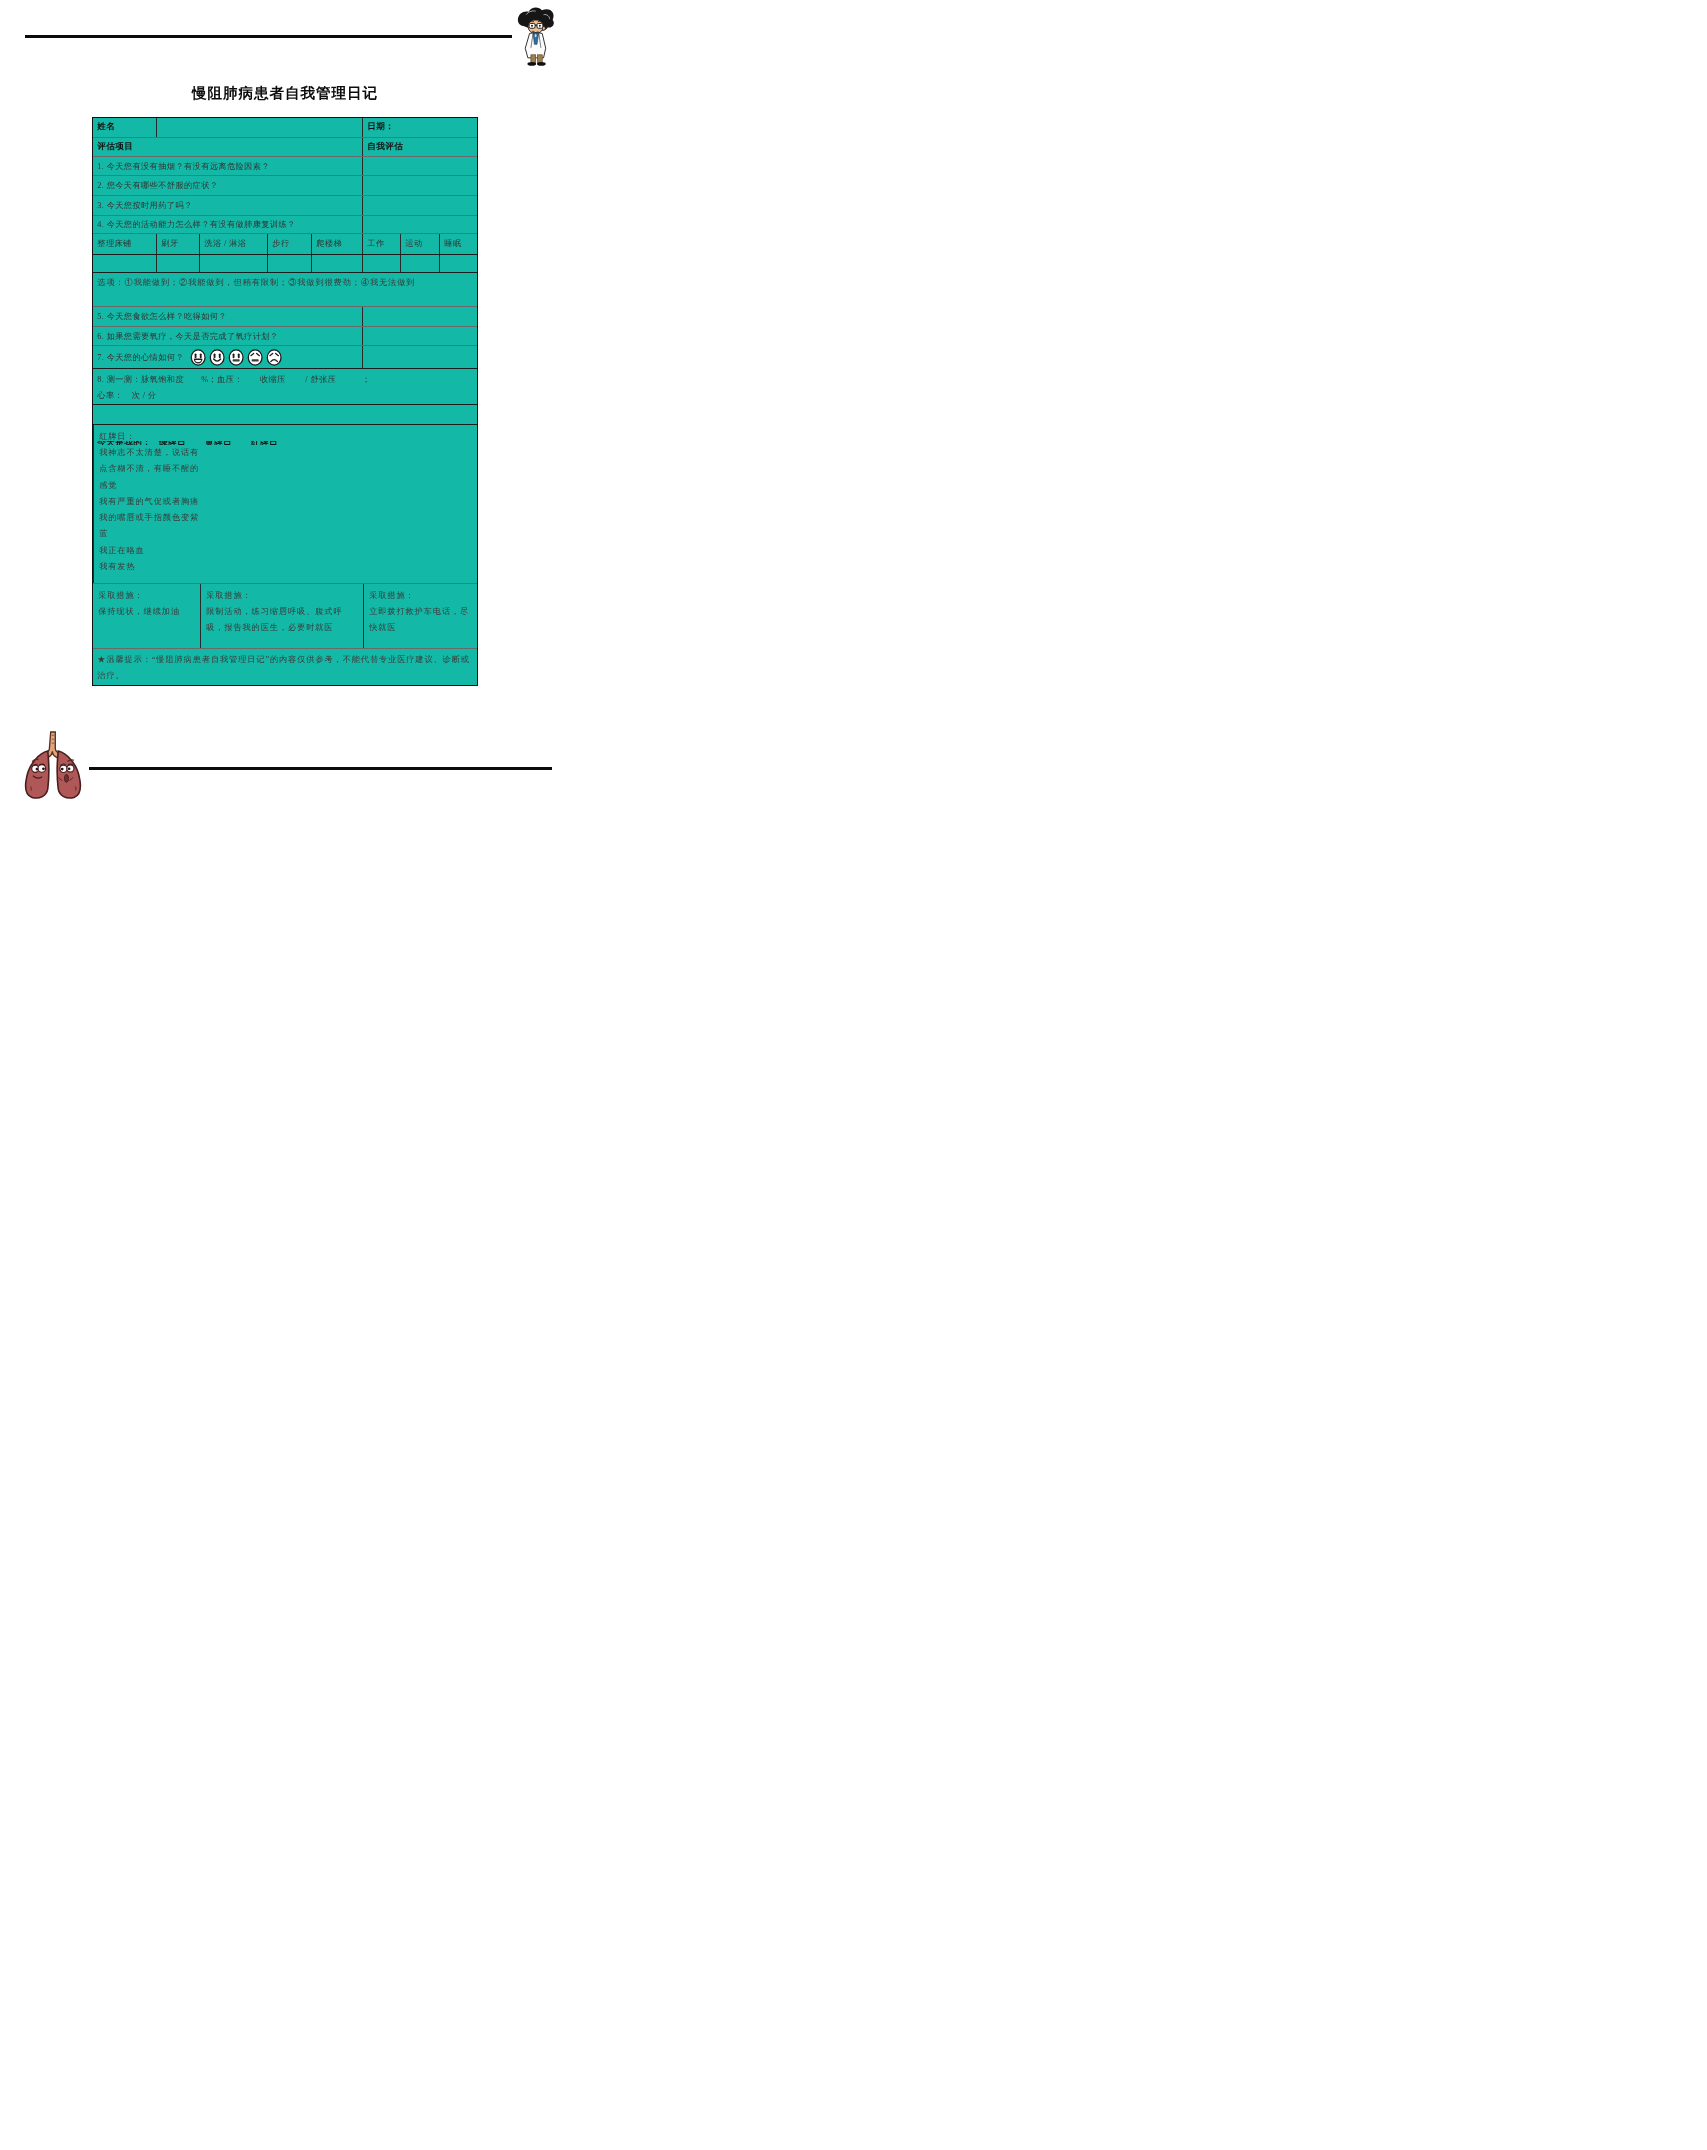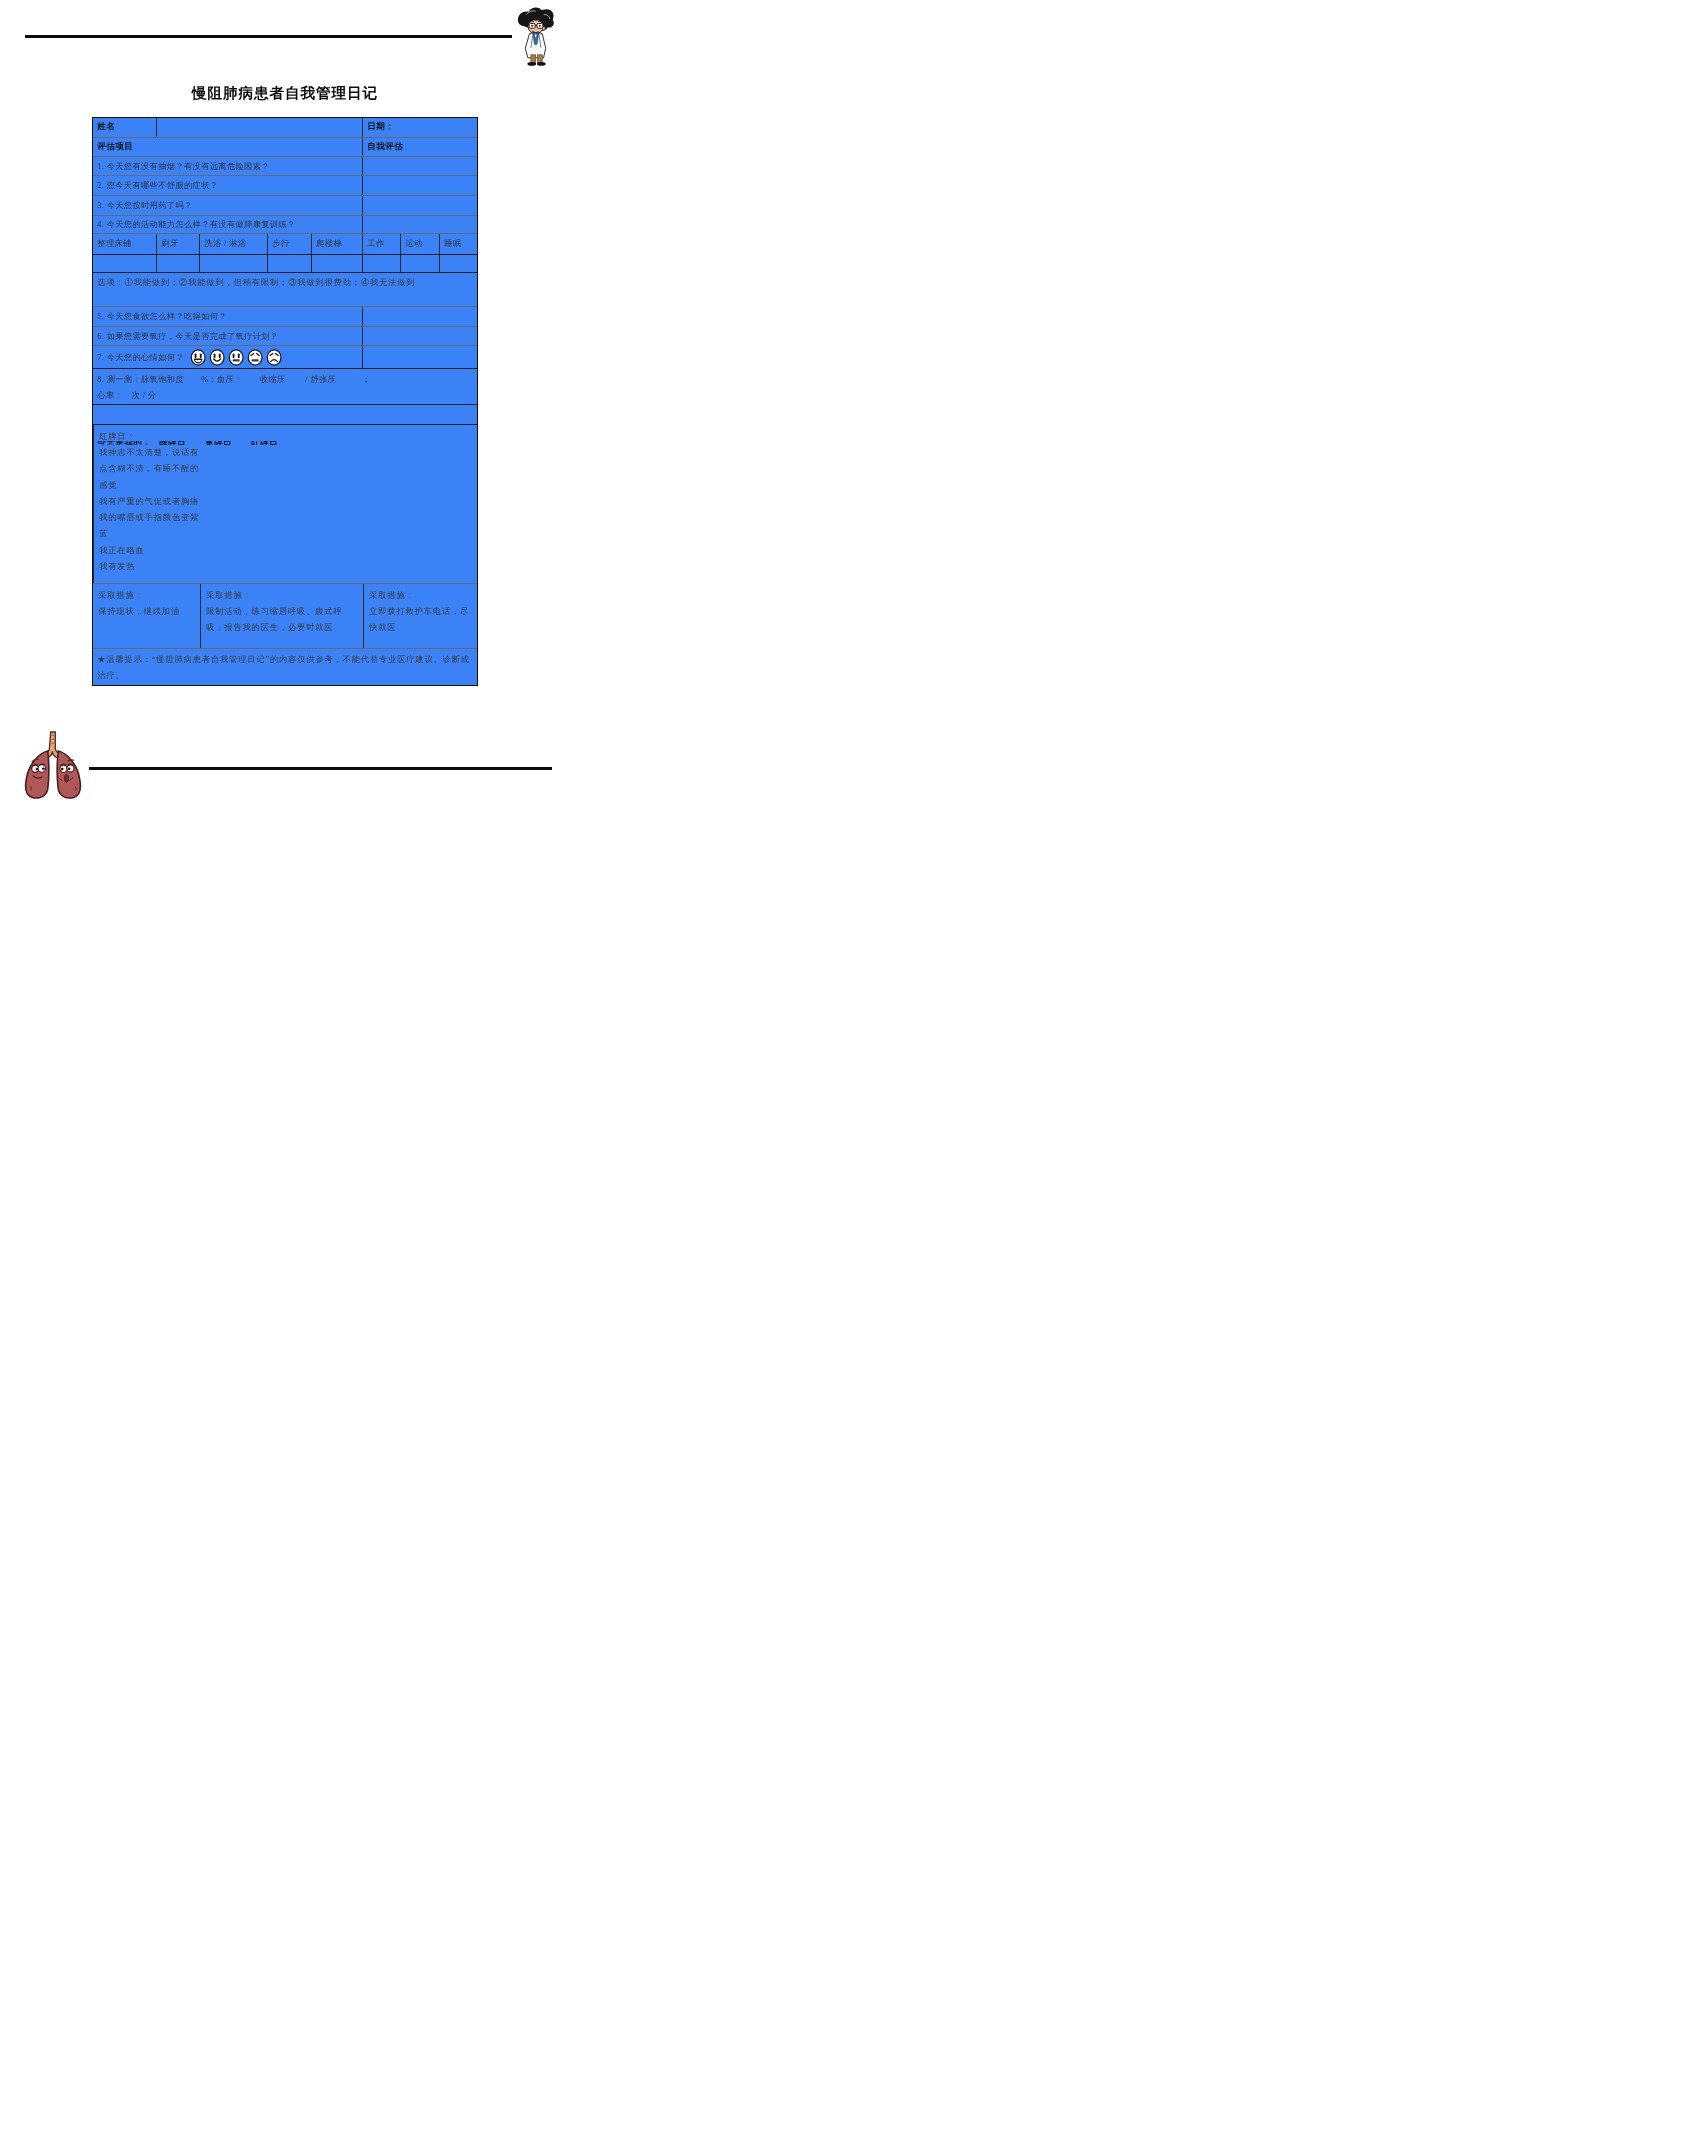--- a/index.html
+++ b/index.html
@@ -8,21 +8,21 @@
 
   .rule{position:absolute;background:#0b0b0b;}
   .rule-top{left:25px;top:35px;width:487px;height:3px;}
   .rule-bottom{left:89px;top:767px;width:463px;height:3px;}
 
   .doc-title{position:absolute;left:92px;top:84px;width:386px;text-align:center;
     font-family:"Liberation Sans",sans-serif;font-weight:700;font-size:14.6px;
     letter-spacing:0.9px;color:#0d0d0d;}
 
   .sheet{position:absolute;left:92px;top:117px;width:386px;height:569px;
-    border:1.7px solid #101010;box-sizing:border-box;background:#3b82f6;}
+    border:1.7px solid #101010;box-sizing:border-box;background:#14b8a6;}
 
   .row{display:flex;box-sizing:border-box;border-top:1.3px solid #6a6a6a;}
   .row.first{border-top:none;}
   .row.dark{border-top:1.7px solid #1d1d1d;}
   .cell{box-sizing:border-box;padding:1.7px 4.3px;display:flex;align-items:center;overflow:hidden;}
   .cell.vb{border-left:0.9px solid #2a2a2a;}
   .cell.blk{display:block;}
 
   .hei{font-family:"Liberation Sans",sans-serif;font-weight:700;color:#141414;font-size:8.6px;letter-spacing:0.4px;}
   .kai{font-family:"Liberation Serif",serif;color:#333333;font-size:8.2px;letter-spacing:0.4px;}

